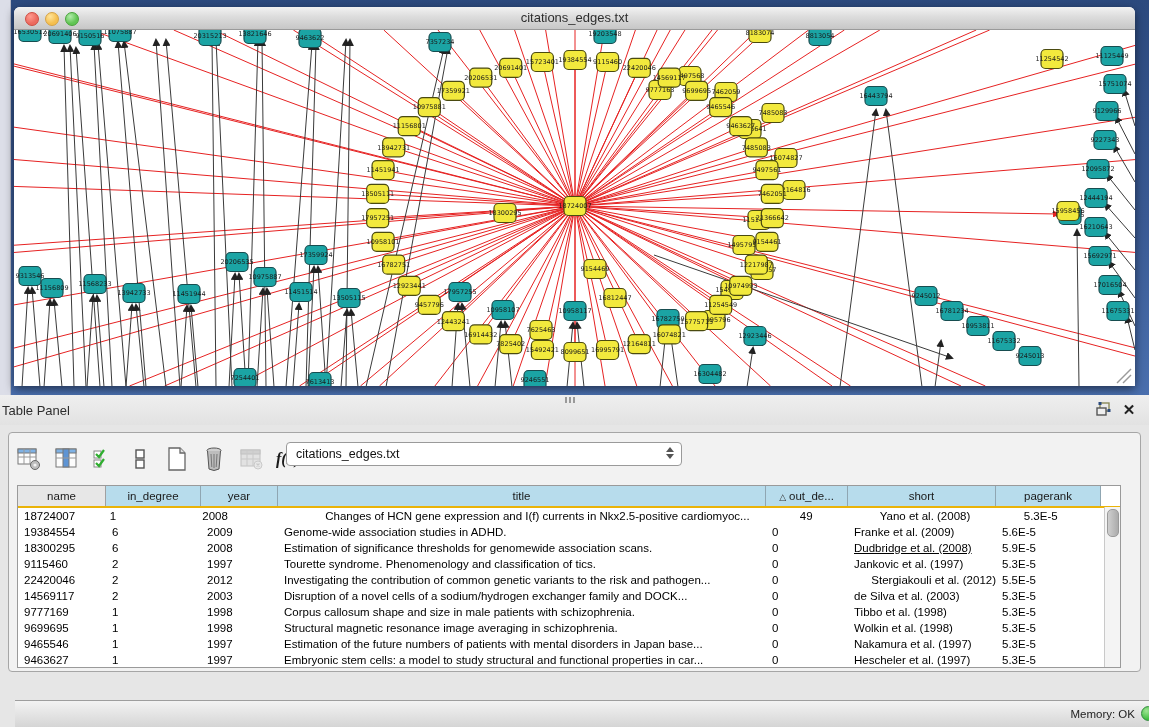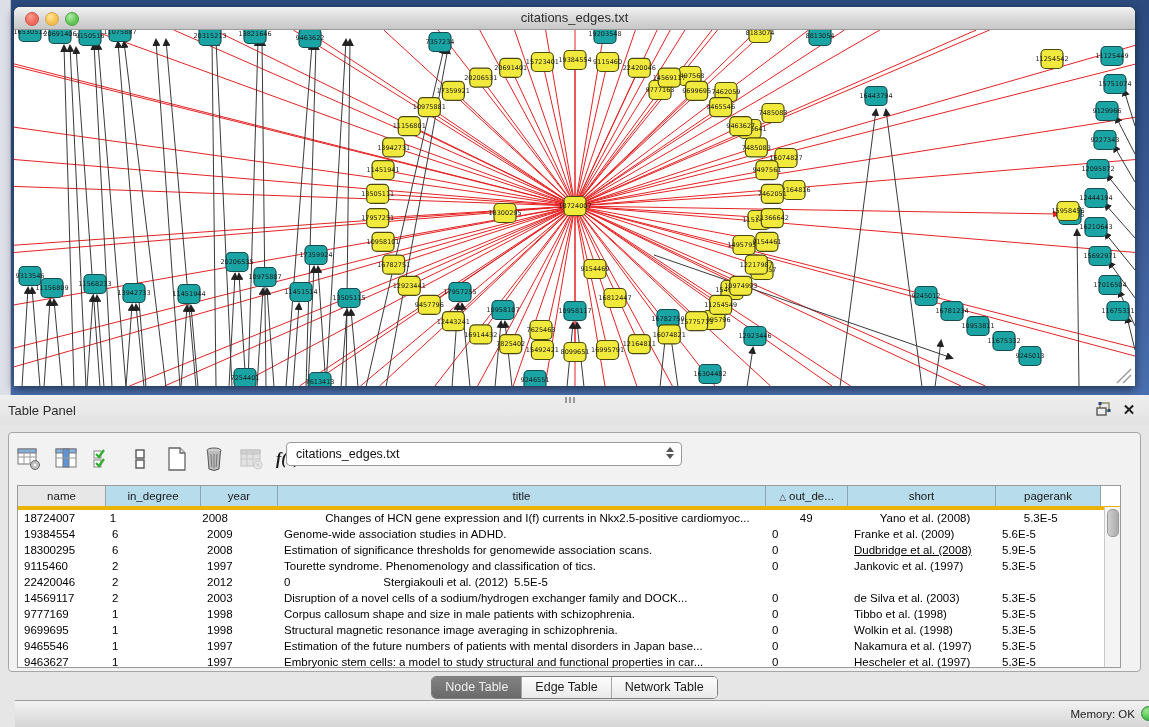--- a/index.html
+++ b/index.html
@@ -27,41 +27,41 @@
   .black-edge{stroke:#3a3a3a;stroke-width:1;fill:none;}
   .node-y{fill:#f2e93d;stroke:#4a4a10;stroke-width:1.2;}
   .node-t{fill:#1ba4a4;stroke:#174d50;stroke-width:1.2;}
   .nlabel{font-family:"DejaVu Sans",sans-serif;font-size:6.5px;fill:#1a1a1a;text-anchor:middle;}
   .grip{stroke:#9a9a9a;stroke-width:1.5;}
 
   
   .table-region{position:absolute;left:0;top:395px;width:1149px;height:332px;background:#e6e6e6;}
   .panel-titlebar{position:absolute;left:0;top:0;width:1149px;height:30px;
     background:linear-gradient(180deg,#efefef,#e2e2e2);}
-  .panel-title{position:absolute;left:8px;top:8px;font-size:13px;color:#2d2d2d;}
+  .panel-title{position:absolute;left:2px;top:8px;font-size:13px;color:#2d2d2d;}
   .panel-grip{position:absolute;left:565px;top:2px;width:10px;height:6px;
     background:repeating-linear-gradient(90deg,#9a9a9a 0 2px,transparent 2px 4px);}
   .panel-btn{position:absolute;top:6px;width:20px;height:18px;cursor:default;}
   .float-btn{right:34px;}
   .close-btn{right:10px;font-size:15px;font-weight:bold;color:#222;text-align:center;line-height:18px;}
   .panel-body{position:absolute;left:8px;top:37px;width:1131px;height:238px;
     background:#f2f2f2;border:1px solid #a6a6a6;border-radius:4px;}
   .toolbar{position:absolute;left:6px;top:6px;height:40px;display:flex;align-items:center;gap:9px;}
   .tb-icon{width:28px;height:28px;display:flex;align-items:center;justify-content:center;}
   .fx-label{font-family:"Liberation Serif",serif;font-style:italic;font-weight:bold;font-size:16px;color:#1a1a1a;}
   .tb-select{position:absolute;left:277px;top:9px;width:396px;height:24px;background:#fff;
     border:1px solid #9a9a9a;border-radius:4px;font-size:12.5px;color:#111;
     display:flex;align-items:center;padding-left:9px;box-sizing:border-box;}
   .stepper{position:absolute;right:7px;top:4px;display:flex;flex-direction:column;gap:2px;}
   .stepper i{display:block;width:0;height:0;border-left:4px solid transparent;border-right:4px solid transparent;}
   .stepper .up{border-bottom:5px solid #555;}
   .stepper .down{border-top:5px solid #555;}
 
   .tbl-wrap{position:absolute;left:8px;top:52px;width:1102px;height:181px;background:#fff;border:1px solid #9a9a9a;}
-  .tbl-head{display:flex;height:20px;border-bottom:4px solid #eab308;}
+  .tbl-head{display:flex;height:20px;border-bottom:2px solid #eab308;}
   .th{box-sizing:border-box;height:20px;line-height:20px;text-align:center;font-size:11.5px;color:#1a1a1a;
     background:#b7dcec;border-right:1px solid #8fa6b2;overflow:hidden;white-space:nowrap;}
   .th.gray{background:#e7e7e7;border-right:1px solid #a0a0a0;}
   .sort-tri{font-size:9px;color:#333;margin-right:3px;}
   .tbl-body{position:relative;}
   .tr{display:flex;height:16px;}
   .td{box-sizing:border-box;height:16px;line-height:16px;font-size:11.5px;color:#000;
     padding-left:6px;overflow:hidden;white-space:nowrap;}
   .vscroll{position:absolute;right:0;top:21px;bottom:0;width:15px;background:#f4f4f4;border-left:1px solid #c9c9c9;}
   .vthumb{position:absolute;left:2px;top:2px;width:10px;height:26px;border-radius:5px;
@@ -830,20 +830,21 @@
               <div class="td" style="width: 77px;">1997</div>
               <div class="td" style="width: 488px;">Tourette syndrome. Phenomenology and classification of tics.</div>
               <div class="td" style="width: 82px;">0</div>
               <div class="td" style="width: 148px;">Jankovic et al. (1997)</div>
               <div class="td" style="width: 105px;">5.3E-5</div>
             </div>
             <div class="tr">
               <div class="td" style="width: 88px;">22420046</div>
               <div class="td" style="width: 95px;">2</div>
               <div class="td" style="width: 77px;">2012</div>
+              <div class="td" style="width: 488px;">Investigating the contribution of common genetic variants to the risk and pathogen...</div>
               <div class="td" style="width: 82px;">0</div>
               <div class="td" style="width: 148px; text-align: right;">Stergiakouli et al. (2012)</div>
               <div class="td" style="width: 105px;">5.5E-5</div>
             </div>
             <div class="tr">
               <div class="td" style="width: 88px;">14569117</div>
               <div class="td" style="width: 95px;">2</div>
               <div class="td" style="width: 77px;">2003</div>
               <div class="td" style="width: 488px;">Disruption of a novel cells of a sodium/hydrogen exchanger family and DOCK...</div>
               <div class="td" style="width: 82px;">0</div>
@@ -886,27 +887,20 @@
               <div class="td" style="width: 148px;">Hescheler et al. (1997)</div>
               <div class="td" style="width: 105px;">5.3E-5</div>
             </div>
           </div>
         <div class="vscroll">
           <div class="vthumb"></div>
         </div>
       </div>
     </div>
 
-    <div class="tabs-strip">
-      <div class="segmented">
-        <div class="seg selected">Node Table</div>
-        <div class="seg">Edge Table</div>
-        <div class="seg">Network Table</div>
-      </div>
-    </div>
 
     <div class="status-bar">
       <div class="memory-chip">
         <span class="memory-label">Memory: OK</span>
         <span class="memory-dot"></span>
       </div>
     </div>
   </div>
 </div>
 

